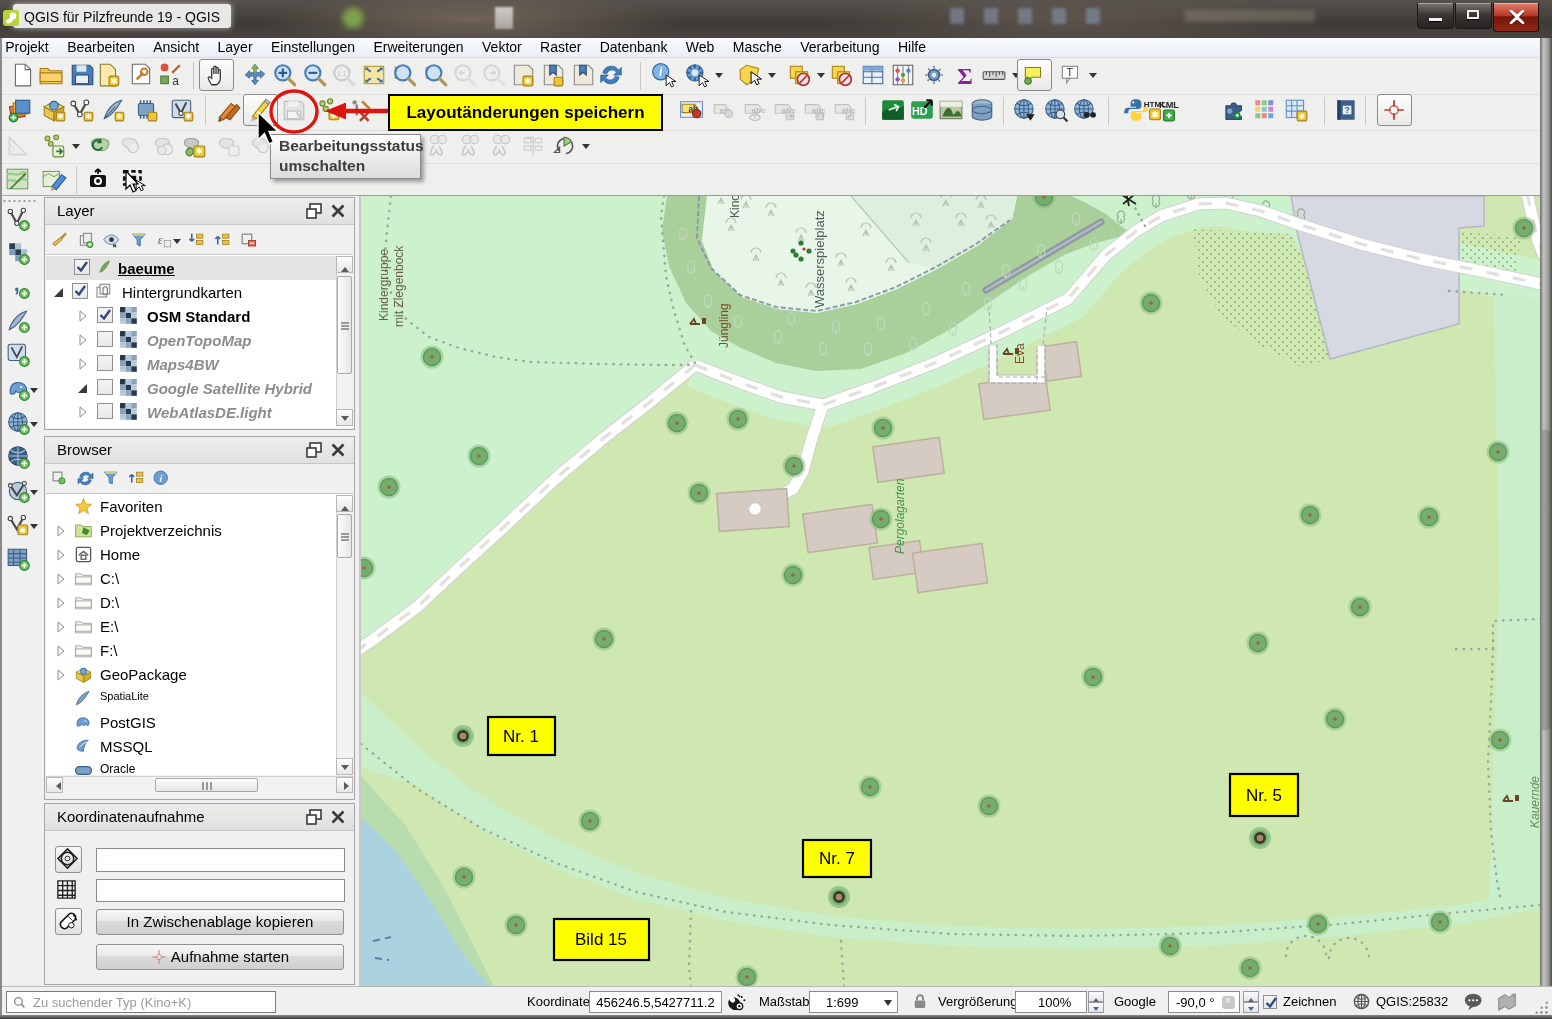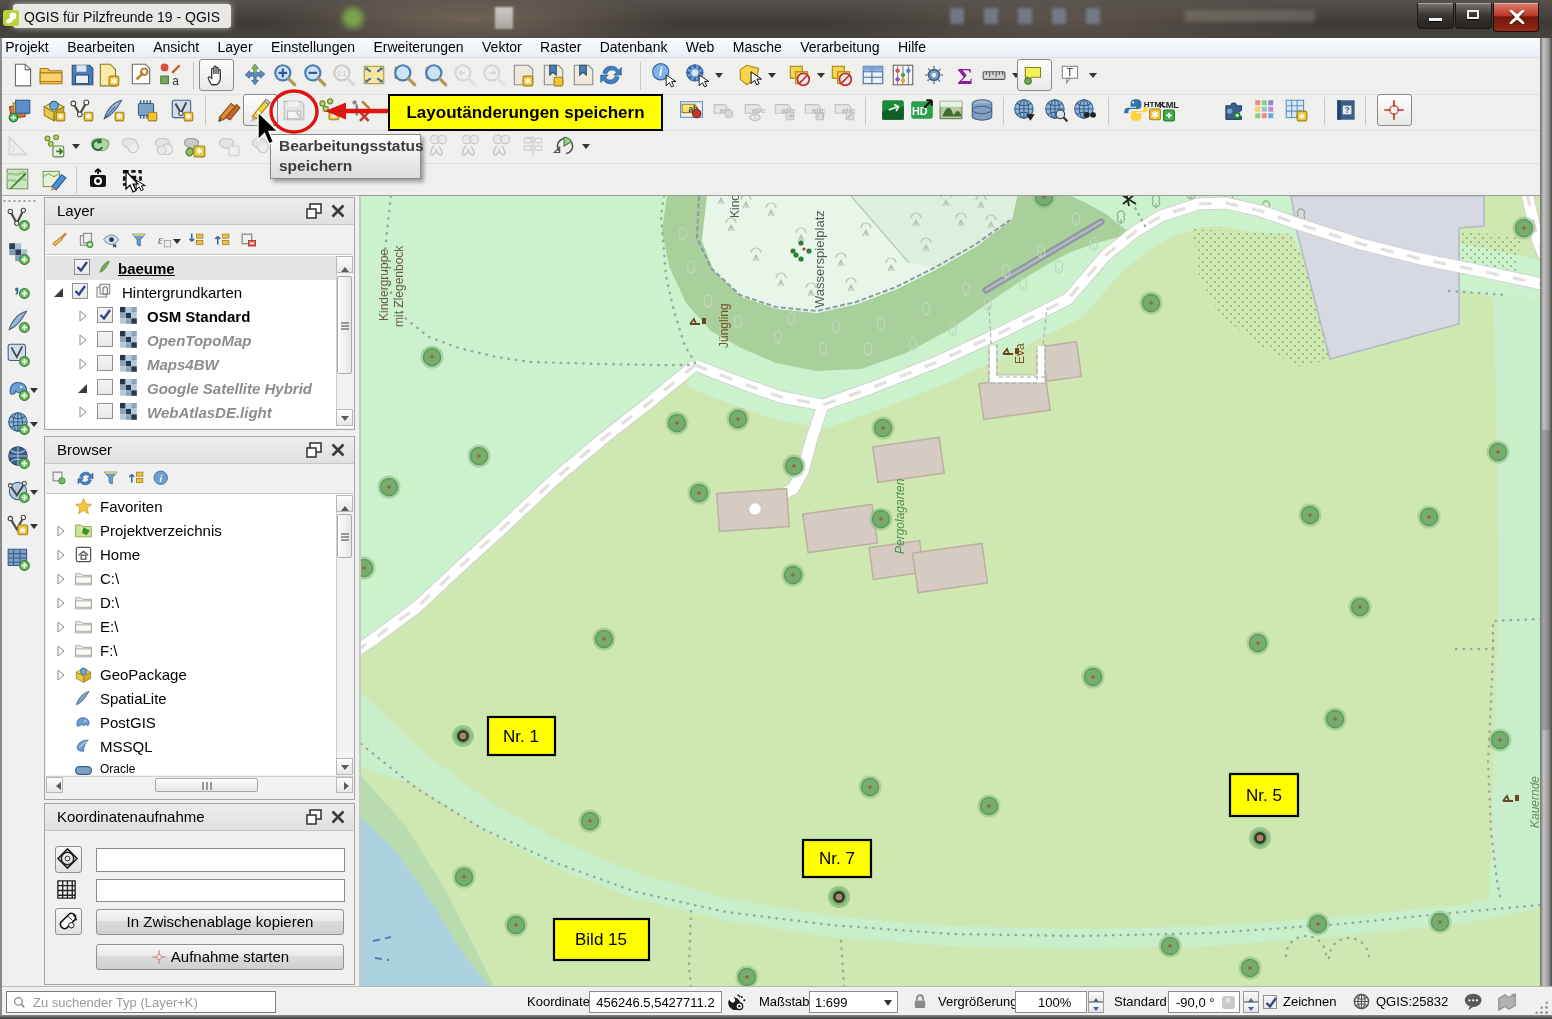--- a/index.html
+++ b/index.html
@@ -841,21 +841,21 @@
 <div class="abs" style="left:74px;top:665px;width:19px;height:19px"><svg width="19" height="19" viewBox="0 0 24 24">
       <path d="M3 9l9-5 9 5-9 5z" fill="#f7e27a" stroke="#9a8020"></path>
       <path d="M3 9v8l9 5v-8z" fill="#e8c84a" stroke="#9a8020"></path>
       <path d="M21 9v8l-9 5v-8z" fill="#d4aa30" stroke="#9a8020"></path>
       <circle cx="12" cy="8" r="4" fill="#6fa8d8" stroke="#2c5a8f"></circle>
     </svg></div>
 <div class="abs" style="left:100px;top:666px;font-size:15px;color:#000">GeoPackage</div>
 <div class="abs" style="left:74px;top:689px;width:19px;height:19px"><svg width="19" height="19" viewBox="0 0 24 24">
       <path d="M3 20 C5 12 11 5 19 3 C15 10 11 16 5 19 Z" fill="#7da0c4" stroke="#46617f"></path>
     </svg></div>
-<div class="abs" style="left:100px;top:690px;font-size:15px;color:#000">SpatiaLite</div>
+<div class="abs" style="left:100px;top:690px;font-size:11px;color:#000">SpatiaLite</div>
 <div class="abs" style="left:74px;top:713px;width:19px;height:19px"><svg width="19" height="19" viewBox="0 0 24 24">
       <path d="M4 16c-1-6 2-10 7-10s8 3 8 7c0 2-1 3-2 3l-1-2c-2 2-5 2-7 0l-1 2c-2 0-3 2-4 0z" fill="#6d9fd0" stroke="#33629b"></path>
       <circle cx="14" cy="10" r="1" fill="#fff"></circle>
     </svg></div>
 <div class="abs" style="left:100px;top:714px;font-size:15px;color:#000">PostGIS</div>
 <div class="abs" style="left:74px;top:737px;width:19px;height:19px"><svg width="19" height="19" viewBox="0 0 24 24">
       <path d="M4 14 C4 8 10 4 18 4 C14 8 12 12 12 18 C8 18 4 17 4 14z" fill="#6d9fd0" stroke="#33629b"></path>
       <path d="M7 13c3-4 7-6 10-7" stroke="#fff" fill="none"></path>
     </svg></div>
 <div class="abs" style="left:100px;top:738px;font-size:15px;color:#000">MSSQL</div>
@@ -1161,52 +1161,52 @@
     <text x="240" y="749" font-size="17" text-anchor="middle" fill="#000" font-family="Liberation Sans,sans-serif">Bild 15</text>
   </svg>
 <div class="abs" style="left:359px;top:195px;width:1181px;height:1px;background:#9a9a98"></div>
 <div class="abs" style="left:359px;top:196px;width:2px;height:790px;background:#c8c8c6"></div>
 <div class="abs" style="left:1540px;top:38px;width:12px;height:981px;background:linear-gradient(90deg,#6e6e6c,#c2c2c0 30%,#9a9a98 70%,#4a4a48)"></div>
 <div class="abs" style="left:1542px;top:430px;width:9px;height:300px;background:rgba(70,70,70,.25)"></div>
 <div class="abs" style="left:0;top:986px;width:1552px;height:33px;background:#f0f0f0;border-top:1px solid #b8b8b6"></div>
 <div class="fld" style="left:6px;top:991px;width:270px;height:22px;border-color:#7a7d80"><svg width="13" height="13" viewBox="0 0 24 24" style="margin:4px 4px 0 6px">
       <circle cx="10" cy="10" r="7" fill="none" stroke="#8a8a8a" stroke-width="2.4"></circle>
       <path d="M15.5 15.5 L21 21" stroke="#8a8a8a" stroke-width="2.8"></path>
-    </svg><span style="position:absolute;left:26px;top:3px;color:#9a9a9a">Zu suchender Typ (Layer+K)</span></div>
+    </svg><span style="position:absolute;left:26px;top:3px;color:#9a9a9a">Zu suchender Typ (Kino+K)</span></div>
 <div class="lbl" style="left:527px;top:994px">Koordinate</div>
 <div class="fld" style="left:589px;top:991px;width:133px;height:22px;text-align:center;line-height:21px">456246.5,5427711.2</div>
 <div class="abs" style="left:726px;top:992px;width:20px;height:20px"><svg width="20" height="20" viewBox="0 0 24 24">
       <ellipse cx="10" cy="14" rx="7" ry="8" fill="#1a1a1a" transform="rotate(-35 10 14)"></ellipse>
       <ellipse cx="7.5" cy="9" rx="3" ry="4" fill="#fff" transform="rotate(-35 7.5 9)"></ellipse>
       <circle cx="16" cy="17" r="4" fill="#fff" stroke="#111" stroke-width="1.6"></circle>
       <circle cx="16" cy="17" r="1.4" fill="#111"></circle>
       <circle cx="19" cy="6" r="1.2" fill="#111"></circle>
       <circle cx="22" cy="10" r="1.2" fill="#111"></circle>
       <path d="M14 3l3 3" stroke="#111" stroke-width="1.4"></path>
     </svg></div>
 <div class="lbl" style="left:759px;top:994px">Maßstab</div>
 <div class="fld" style="left:809px;top:991px;width:89px;height:22px">
-    <span style="position:absolute;left:5px;top:3px">1:699</span>
+    <span style="position:absolute;left:16px;top:3px">1:699</span>
     <div style="position:absolute;right:5px;top:8px;width:0;height:0;border:4.5px solid transparent;border-top:6px solid #333"></div>
   </div>
 <div class="abs" style="left:911px;top:993px;width:18px;height:18px"><svg width="18" height="18" viewBox="0 0 24 24">
       <rect x="5" y="10" width="14" height="10" rx="1.5" fill="#8a8a8a"></rect>
       <path d="M8 10V7a4 4 0 0 1 8 0v3" fill="none" stroke="#8a8a8a" stroke-width="2.6"></path>
     </svg></div>
 <div class="lbl" style="left:938px;top:994px">Vergrößerung</div>
 <div class="fld" style="left:1015px;top:991px;width:72px;height:22px">
     <span style="position:absolute;left:22px;top:3px">100%</span>
   </div>
 <div class="abs" style="left:1088px;top:991px;width:16px;height:11px;background:linear-gradient(#fbfbfb,#e4e4e4);border:1px solid #9a9a9a">
     <div style="position:absolute;left:3.5px;top:3px;width:0;height:0;border:3.5px solid transparent;border-bottom:4.5px solid #4a6a9a"></div>
   </div>
 <div class="abs" style="left:1088px;top:1002px;width:16px;height:11px;background:linear-gradient(#fbfbfb,#e4e4e4);border:1px solid #9a9a9a">
     <div style="position:absolute;left:3.5px;top:4px;width:0;height:0;border:3.5px solid transparent;border-top:4.5px solid #4a6a9a"></div>
   </div>
-<div class="lbl" style="left:1114px;top:994px">Standard</div>
+<div class="lbl" style="left:1114px;top:994px">Google</div>
 <div class="fld" style="left:1168px;top:991px;width:72px;height:22px">
     <span style="position:absolute;left:7px;top:3px">-90,0 °</span>
     <div style="position:absolute;right:4px;top:4px;width:13px;height:13px;background:#c9c9c9;border-radius:3px">
       <span style="position:absolute;left:3px;top:-1px;font-size:10px;color:#fff">×</span>
     </div>
   </div>
 <div class="abs" style="left:1243px;top:991px;width:16px;height:11px;background:linear-gradient(#fbfbfb,#e4e4e4);border:1px solid #9a9a9a">
     <div style="position:absolute;left:3.5px;top:3px;width:0;height:0;border:3.5px solid transparent;border-bottom:4.5px solid #4a6a9a"></div>
   </div>
 <div class="abs" style="left:1243px;top:1002px;width:16px;height:11px;background:linear-gradient(#fbfbfb,#e4e4e4);border:1px solid #9a9a9a">
@@ -1240,21 +1240,21 @@
   </svg>
 <svg class="abs" style="left:322px;top:99px" width="70" height="26" viewBox="0 0 70 26">
     <path d="M70,12 L22,12" stroke="#dc1511" stroke-width="4.5"></path>
     <path d="M3,12 L24,3.5 L24,20.5 Z" fill="#dc1511"></path>
   </svg>
 <div class="abs" style="left:388px;top:94px;width:275px;height:37px;background:#ffff00;border:2.5px solid #000">
     <div style="position:absolute;left:0;right:0;top:7px;text-align:center;font-size:17px;font-weight:bold;color:#000">Layoutänderungen speichern</div>
   </div>
 <div class="abs" style="left:270px;top:134px;width:151px;height:45px;background:linear-gradient(#ffffff,#e9e9e9 60%,#dcdcdc);border:1px solid #8a8a8a;box-shadow:3px 3px 4px rgba(0,0,0,.35)">
     <div style="position:absolute;left:8px;top:2px;font-size:15.5px;font-weight:bold;color:#3d3d3d">Bearbeitungsstatus</div>
-    <div style="position:absolute;left:8px;top:22px;font-size:15.5px;font-weight:bold;color:#3d3d3d">speichern</div>
+    <div style="position:absolute;left:8px;top:22px;font-size:15.5px;font-weight:bold;color:#3d3d3d">umschalten</div>
   </div>
 <svg class="abs" style="left:256px;top:110px" width="26" height="38" viewBox="0 0 26 38">
     <path d="M2,2 L2,30 L8.5,23.5 L13,34 L17.5,32 L13,21.5 L22,21.5 Z" fill="#000" stroke="#fff" stroke-width="1.4"></path>
   </svg>
 <svg class="abs" style="left:124px;top:170px" width="16" height="24" viewBox="0 0 16 24">
     <path d="M2,1 L2,19 L6,15 L9,22 L12,20.5 L9,14 L14,14 Z" fill="#fff" stroke="#000" stroke-width="1.2"></path>
   </svg>
 <div class="abs" style="left:0;top:38px;width:2px;height:981px;background:#8a8a88"></div>
 <div class="abs" style="left:0;top:1015px;width:1552px;height:4px;background:linear-gradient(#8a8a88,#3a3a38)"></div>
 </body></html>

